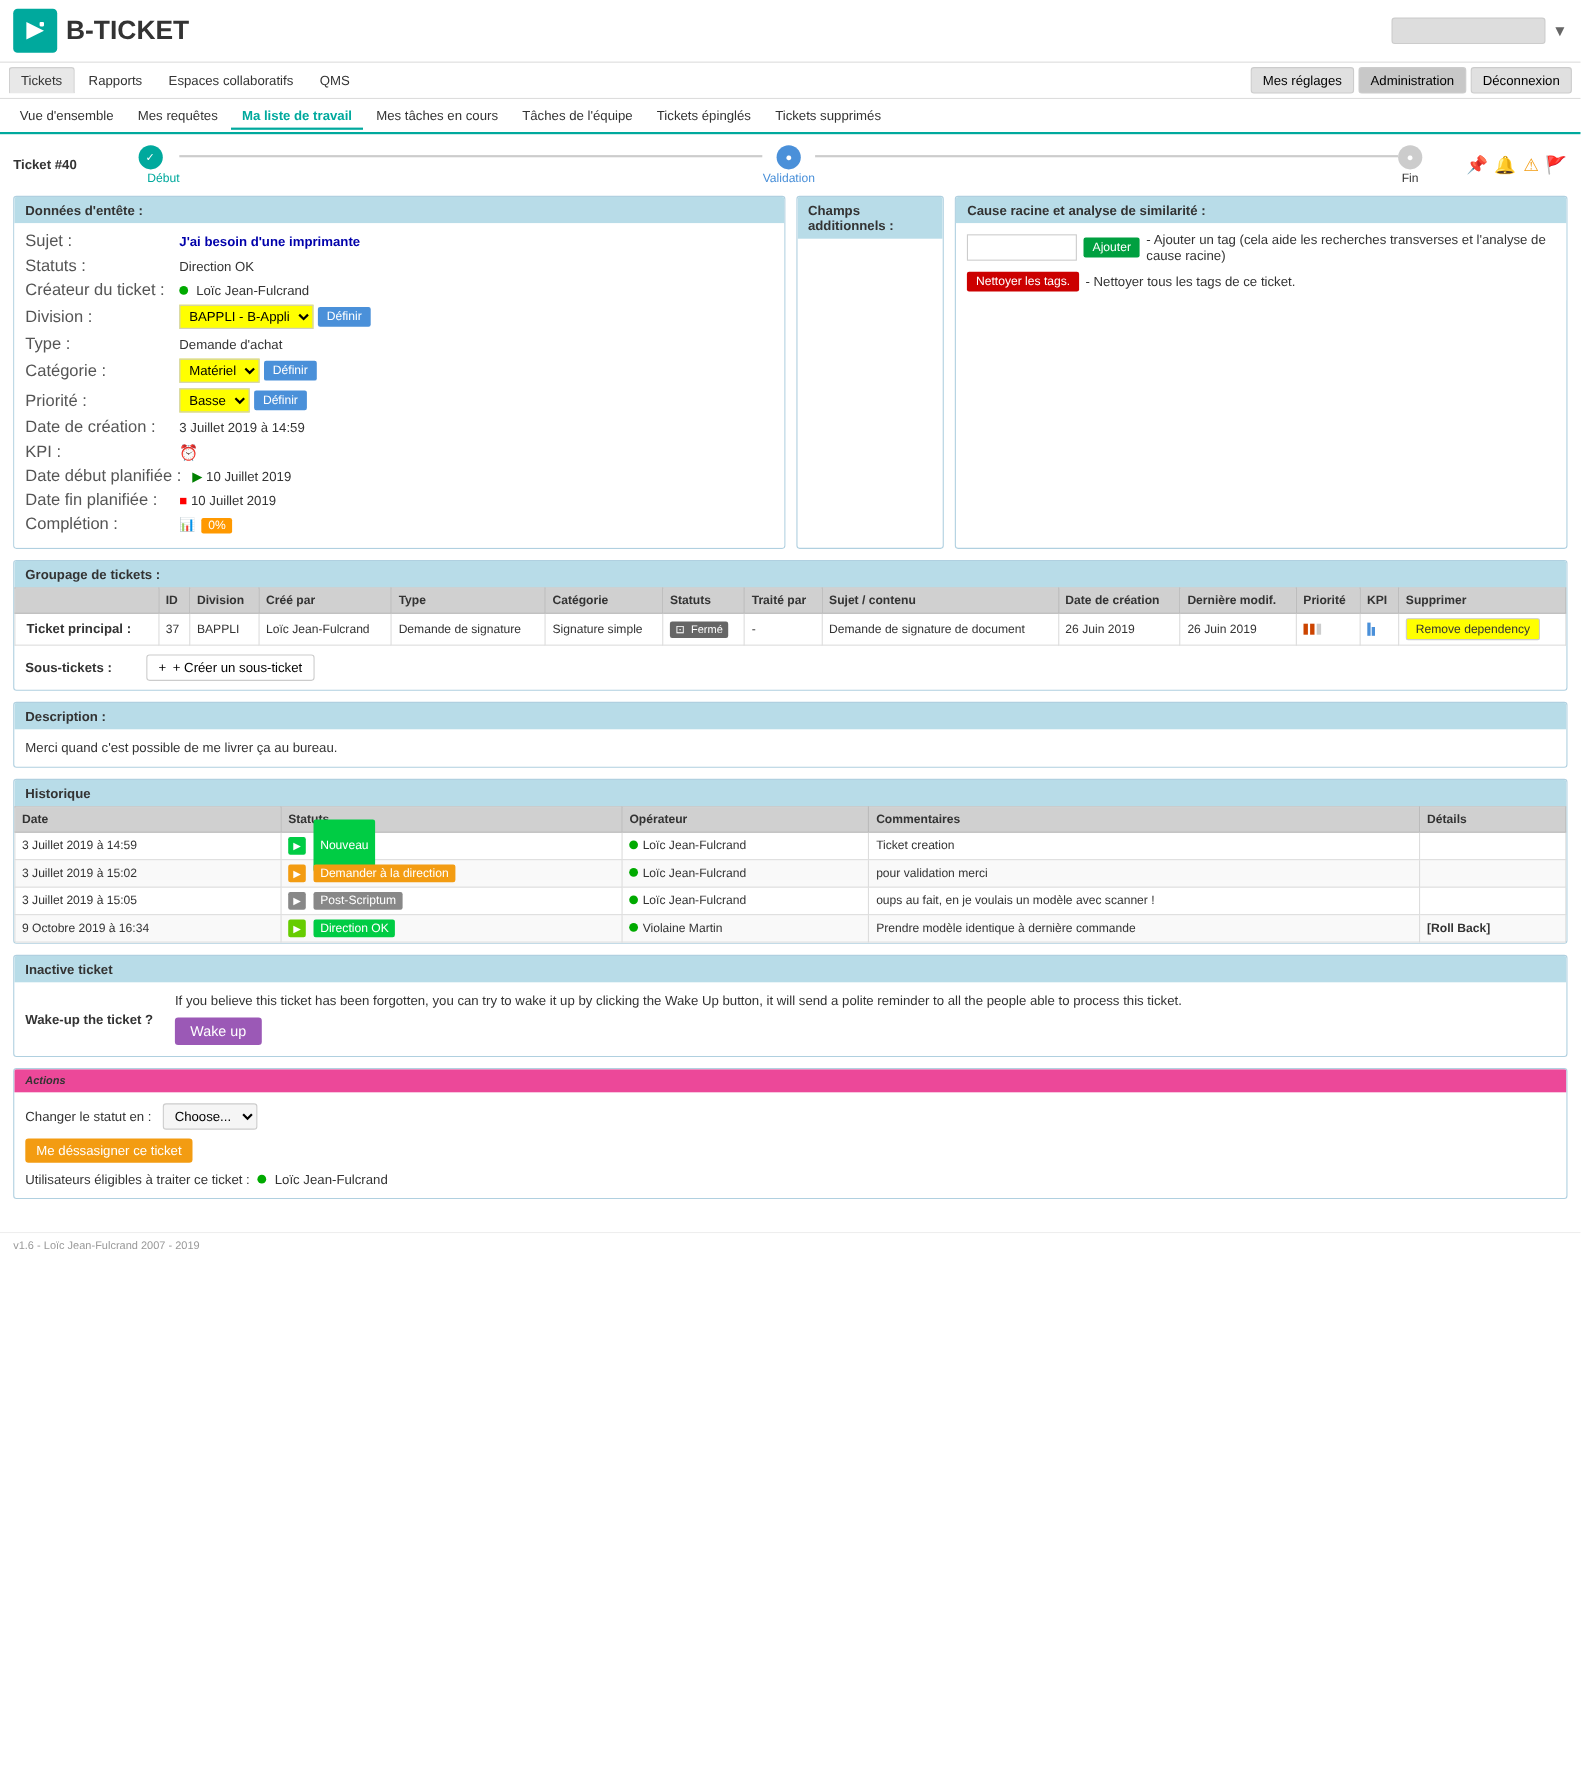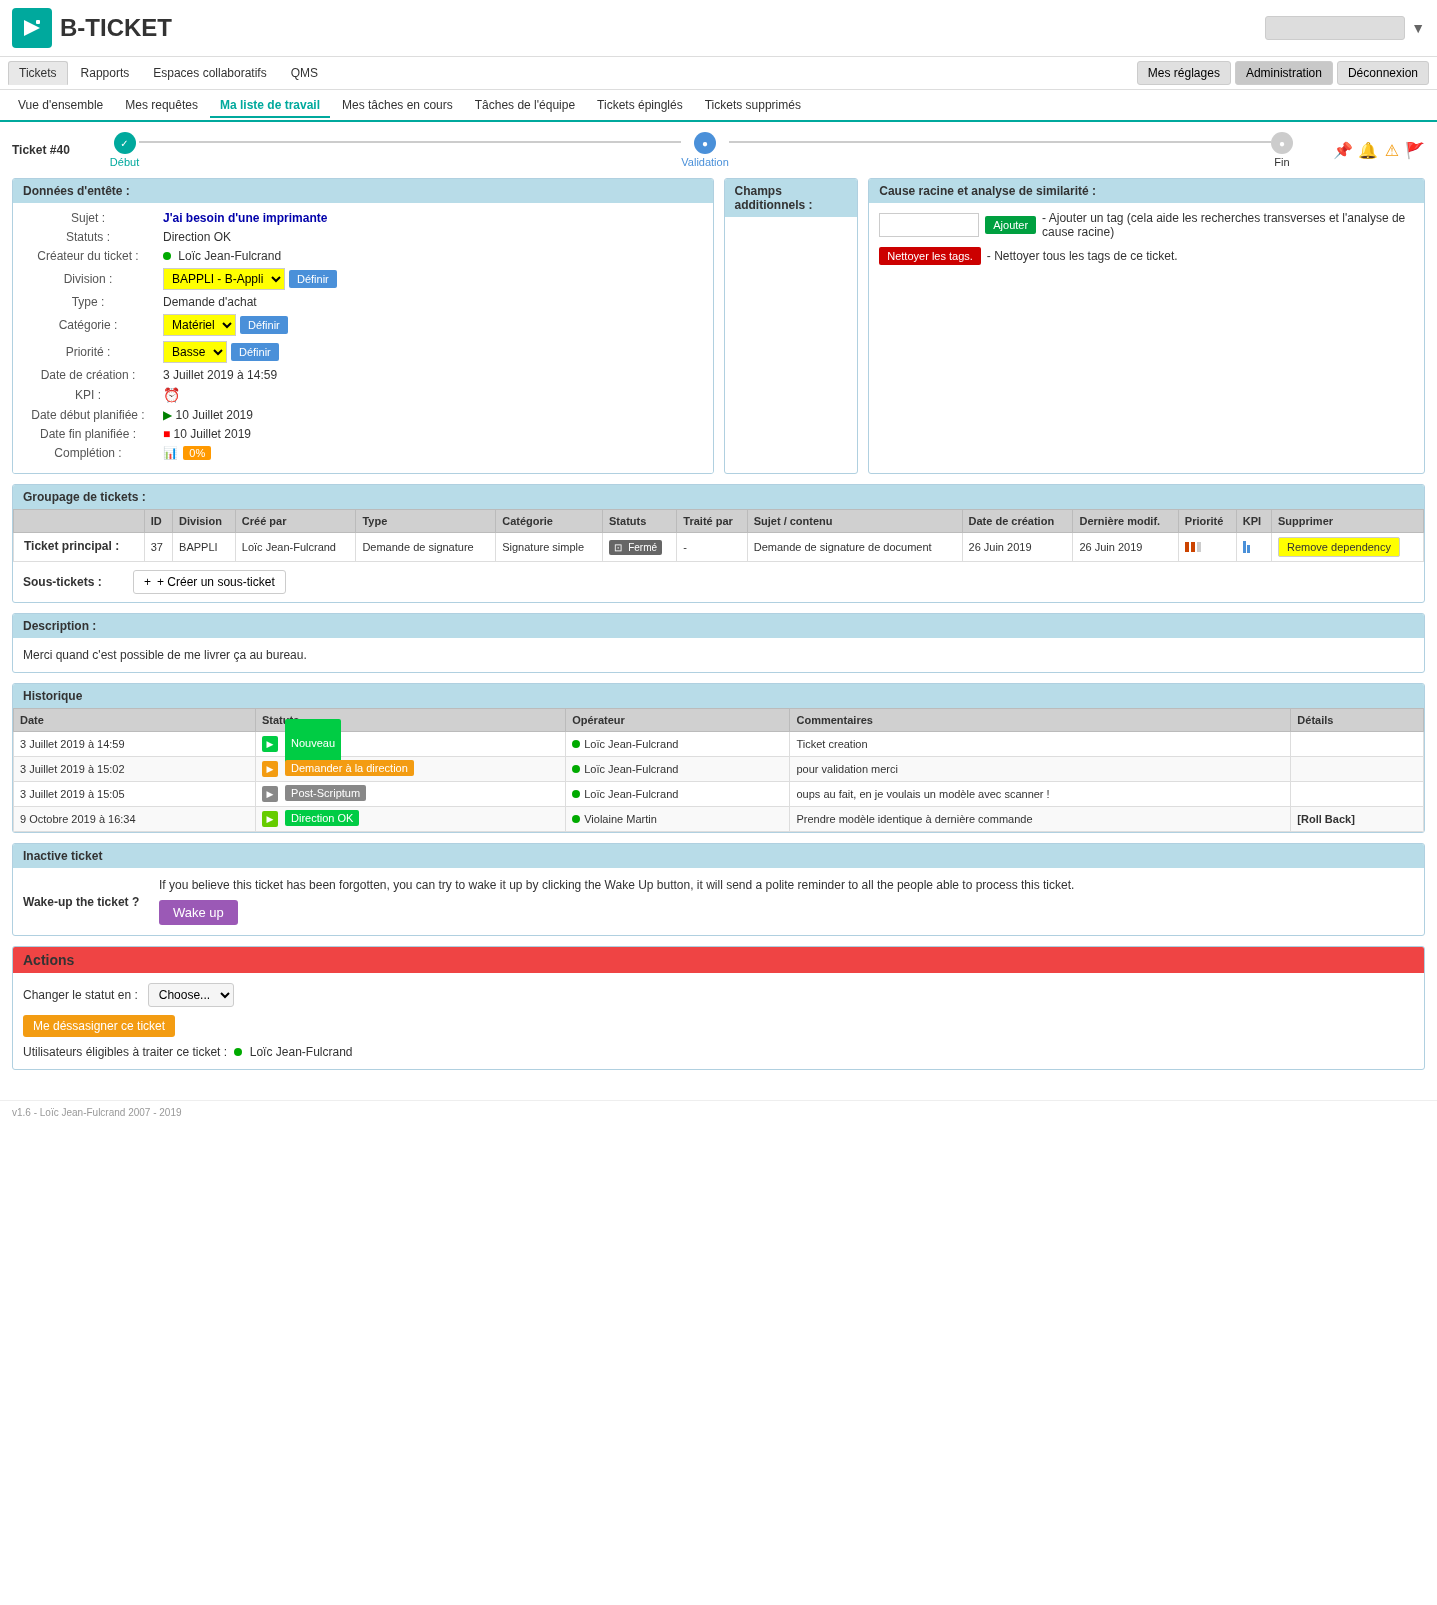--- a/index.html
+++ b/index.html
@@ -34,37 +34,37 @@
     
     .ticket-header-row { display: flex; align-items: center; justify-content: space-between; margin-bottom: 10px; }
     .ticket-title { font-size: 12px; font-weight: bold; }
     .progress-bar-area { display: flex; align-items: center; gap: 0; flex: 1; margin: 0 40px; }
     .step { display: flex; flex-direction: column; align-items: center; }
     .step-circle { width: 22px; height: 22px; border-radius: 50%; display: flex; align-items: center; justify-content: center; font-size: 10px; }
     .step-circle.done { background: #00a99d; color: #fff; }
     .step-circle.active { background: #4a90d9; color: #fff; }
     .step-circle.inactive { background: #ccc; color: #fff; }
     .step-label { font-size: 11px; margin-top: 2px; }
-    .step-label.done { color: #00a99d; }
+    .step-label.done { color: #00a99d; margin-left: 24px; }
     .step-label.active { color: #4a90d9; }
     .step-line { flex: 1; height: 2px; background: #ccc; margin-bottom: 16px; }
     .ticket-icons { display: flex; gap: 6px; align-items: center; }
     .ticket-icon { font-size: 16px; cursor: pointer; }
 
     
     .two-col { display: grid; grid-template-columns: 1fr 1fr; gap: 10px; margin-bottom: 10px; }
 
     
     .section-box { border: 1px solid #b0d0e0; border-radius: 3px; overflow: hidden; }
     .section-header { background: #b8dce8; padding: 5px 10px; font-weight: bold; font-size: 12px; }
     .section-body { padding: 8px 10px; background: #fff; }
 
     
     .form-row { display: flex; align-items: center; margin-bottom: 5px; }
-    .form-label { text-align: center; min-width: 140px; padding-right: 10px; color: #555; font-size: 12px; }
+    .form-label { text-align: left; min-width: 140px; padding-right: 10px; color: #555; font-size: 15px; }
     .form-value { flex: 1; font-size: 12px; }
     .form-value.bold { font-weight: bold; color: #00a; }
     .green-dot { width: 8px; height: 8px; border-radius: 50%; background: #0a0; display: inline-block; margin-right: 4px; }
 
     
     .select-div { display: flex; align-items: center; gap: 4px; }
     select { padding: 2px 4px; border: 1px solid #ccc; font-size: 12px; background: #fff; }
     select.yellow-bg { background: #ffff00; }
 
     
@@ -124,21 +124,21 @@
 
     .rollback { font-weight: bold; color: #333; }
 
     
     .inactive-section { border: 1px solid #b0d0e0; border-radius: 3px; overflow: hidden; margin-bottom: 10px; }
     .inactive-header { background: #b8dce8; padding: 5px 10px; font-weight: bold; font-size: 12px; }
     .inactive-body { padding: 10px; font-size: 12px; }
 
     
     .actions-section { border: 1px solid #b0d0e0; border-radius: 3px; overflow: hidden; margin-bottom: 10px; }
-    .actions-header { background: #ef4444; padding: 5px 10px; font-weight: bold; font-size: 14px; }
+    .actions-header { background: #ec4899; padding: 5px 10px; font-weight: bold; font-size: 10px; font-style: italic; }
     .actions-body { padding: 10px; font-size: 12px; }
     .actions-row { display: flex; align-items: center; gap: 10px; margin-bottom: 8px; }
 
     
     .footer { padding: 6px 12px; font-size: 10px; color: #999; border-top: 1px solid #eee; margin-top: 10px; }
 
     
     .tag-input-row { display: flex; align-items: center; gap: 6px; margin-bottom: 8px; }
     .tag-input { width: 100px; height: 24px; border: 1px solid #ccc; padding: 2px 4px; font-size: 12px; }
 

